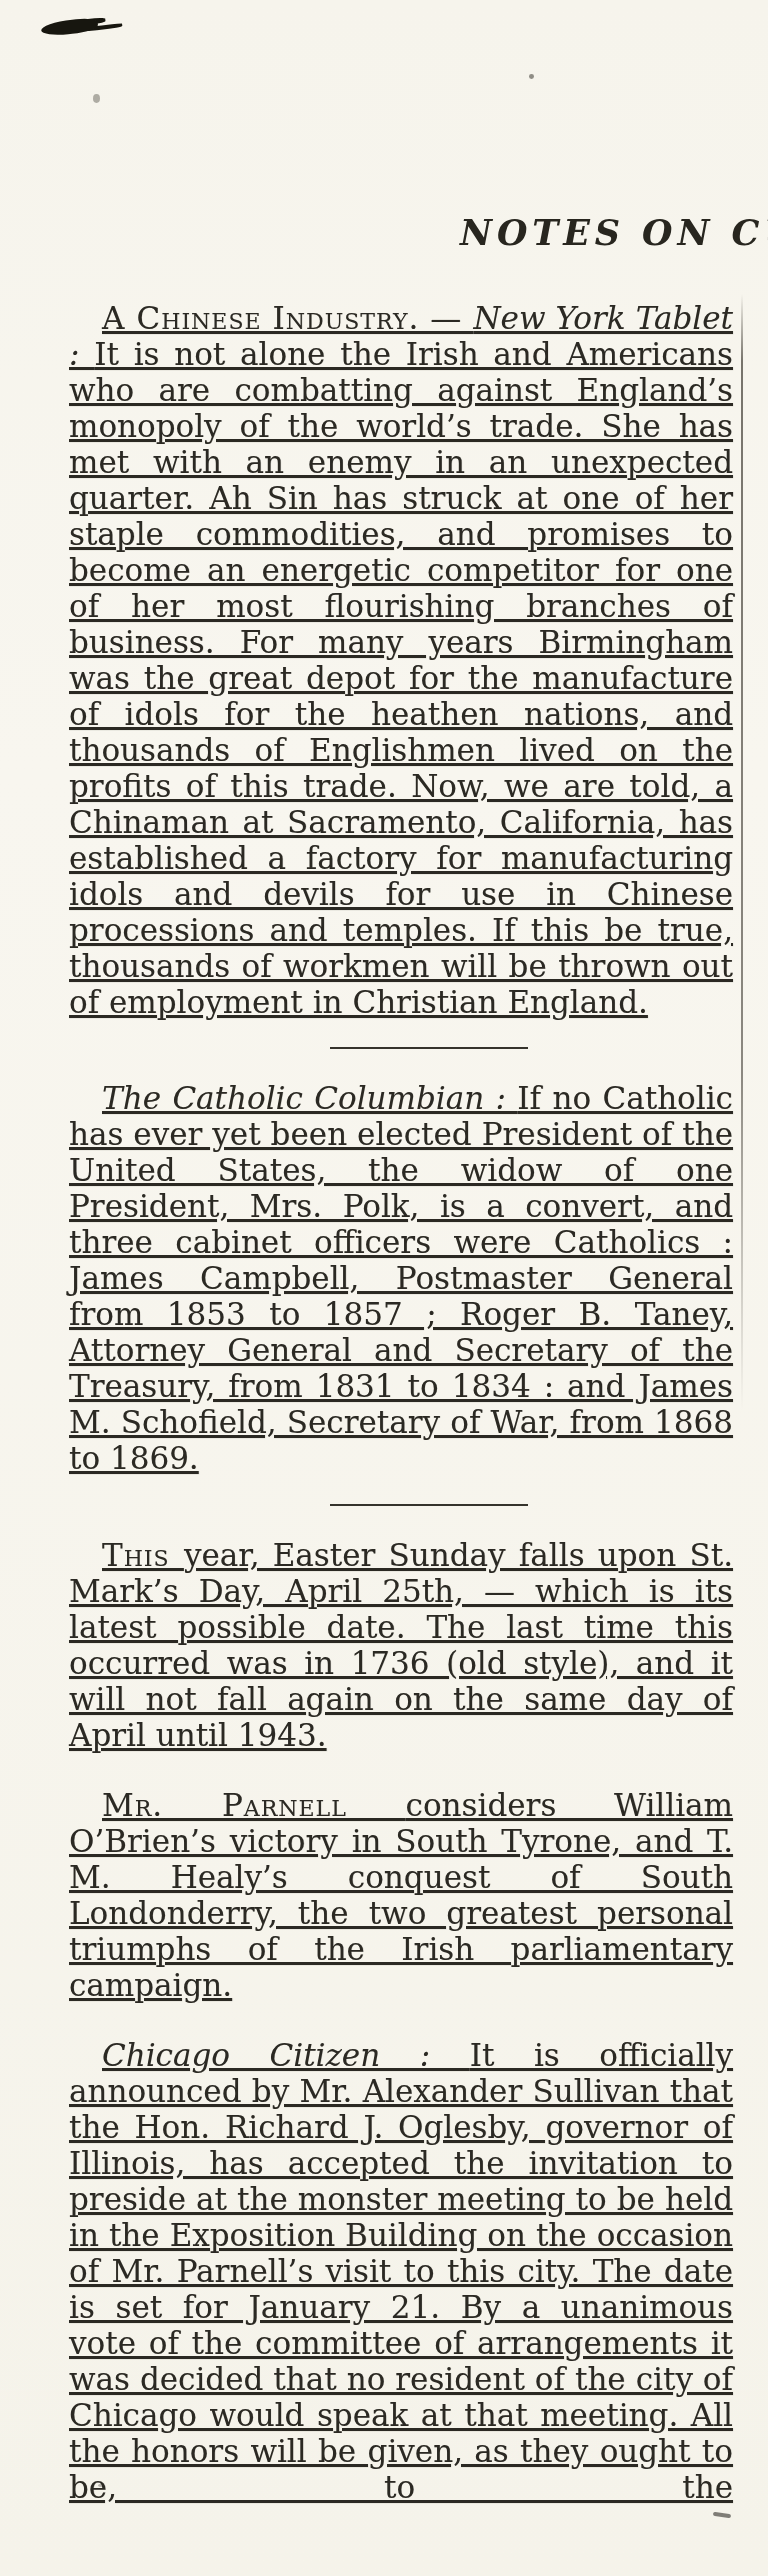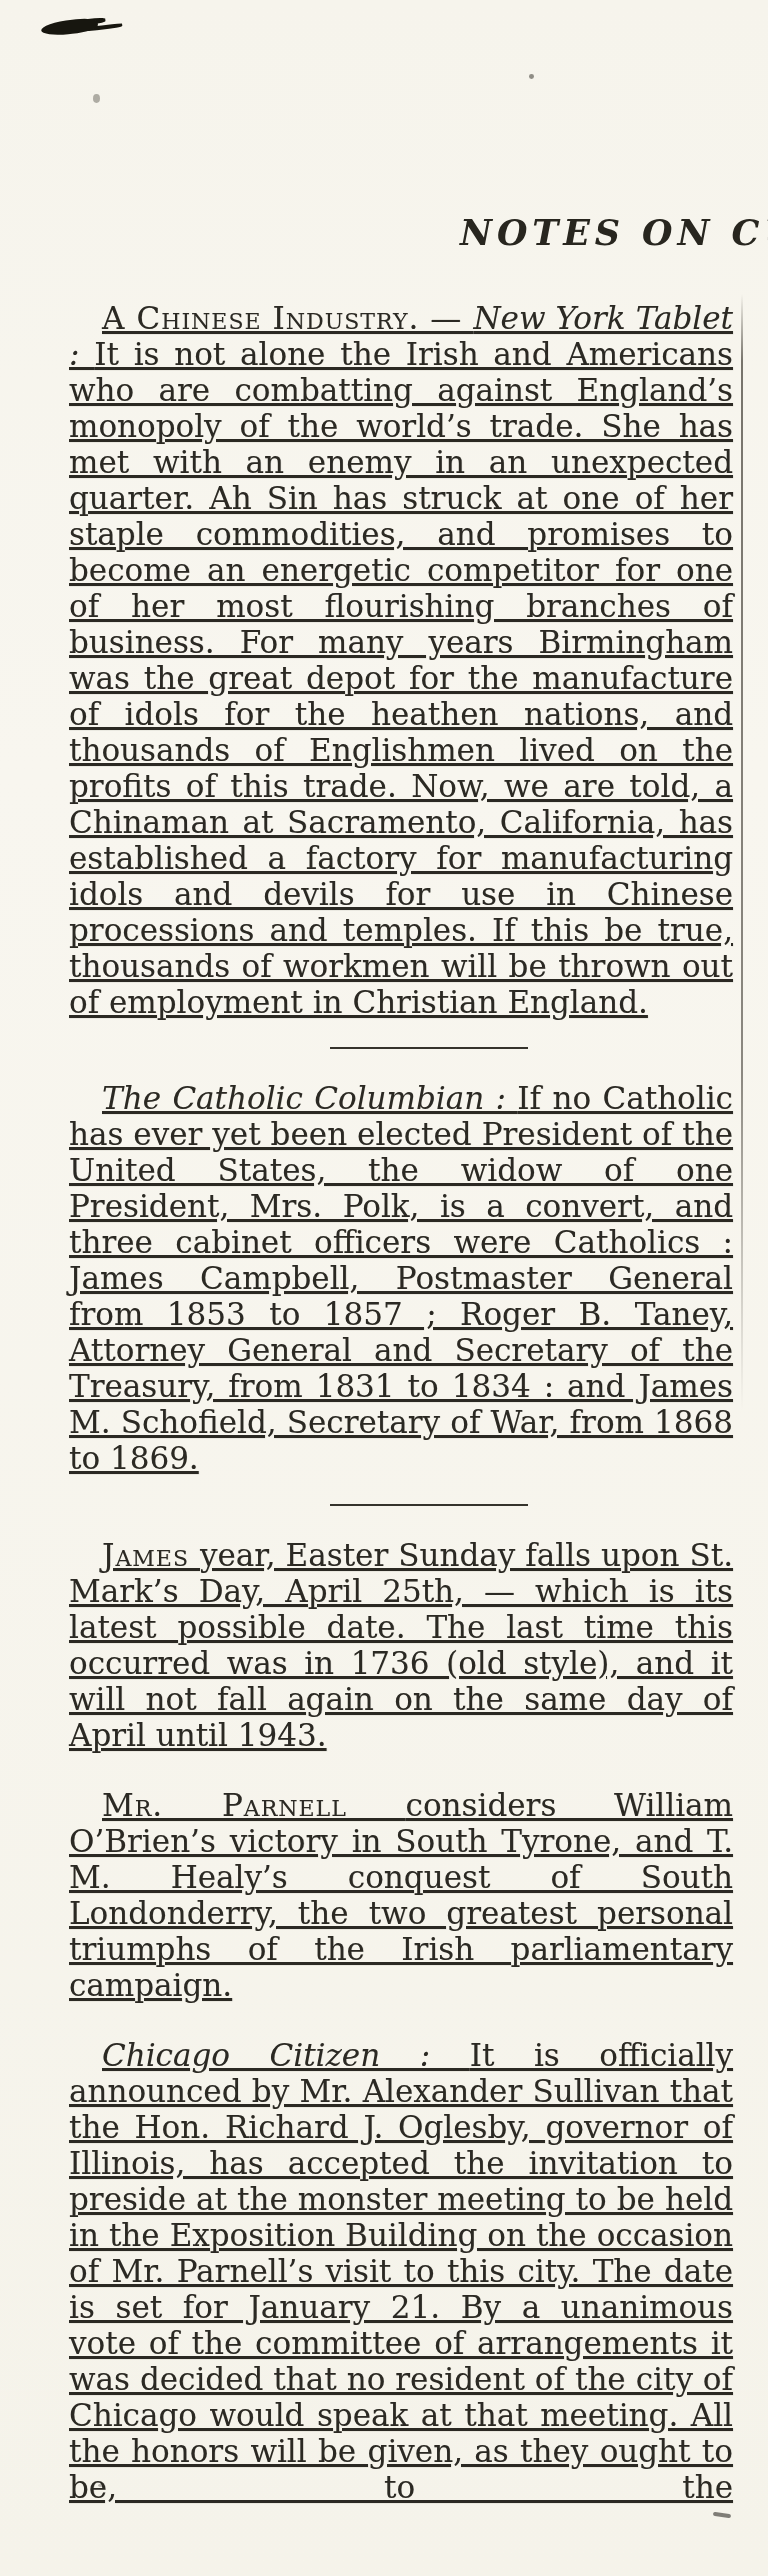--- a/index.html
+++ b/index.html
@@ -107,21 +107,21 @@
 
     <div class="rule"></div>
 
     <p class="article">
       <span class="it">The Catholic Columbian : </span><span>If no Catholic has ever yet been elected President of the United States, the widow of one President, Mrs. Polk, is a convert, and three cabinet officers were Catholics : James Campbell, Postmaster General from 1853 to 1857 ; Roger B. Taney, Attorney General and Secretary of the Treasury, from 1831 to 1834 : and James M. Schofield, Secretary of War, from 1868 to 1869.</span>
     </p>
 
     <div class="rule"></div>
 
     <p class="article">
-      <span class="sc">James </span><span>year, Easter Sunday falls upon St. Mark’s Day, April 25th, — which is its latest possible date. The last time this occurred was in 1736 (old style), and it will not fall again on the same day of April until 1943.</span>
+      <span class="sc">This </span><span>year, Easter Sunday falls upon St. Mark’s Day, April 25th, — which is its latest possible date. The last time this occurred was in 1736 (old style), and it will not fall again on the same day of April until 1943.</span>
     </p>
 
     <p class="article gap">
       <span class="sc">Mr. Parnell </span><span>considers William O’Brien’s victory in South Tyrone, and T. M. Healy’s conquest of South Londonderry, the two greatest personal triumphs of the Irish parliamentary campaign.</span>
     </p>
 
     <p class="article gap justify-last">
       <span class="it">Chicago Citizen : </span><span>It is officially announced by Mr. Alexander Sullivan that the Hon. Richard J. Oglesby, governor of Illinois, has accepted the invitation to preside at the monster meeting to be held in the Exposition Building on the occasion of Mr. Parnell’s visit to this city. The date is set for January 21. By a unanimous vote of the committee of arrangements it was decided that no resident of the city of Chicago would speak at that meeting. All the honors will be given, as they ought to be, to the</span>
     </p>
 

